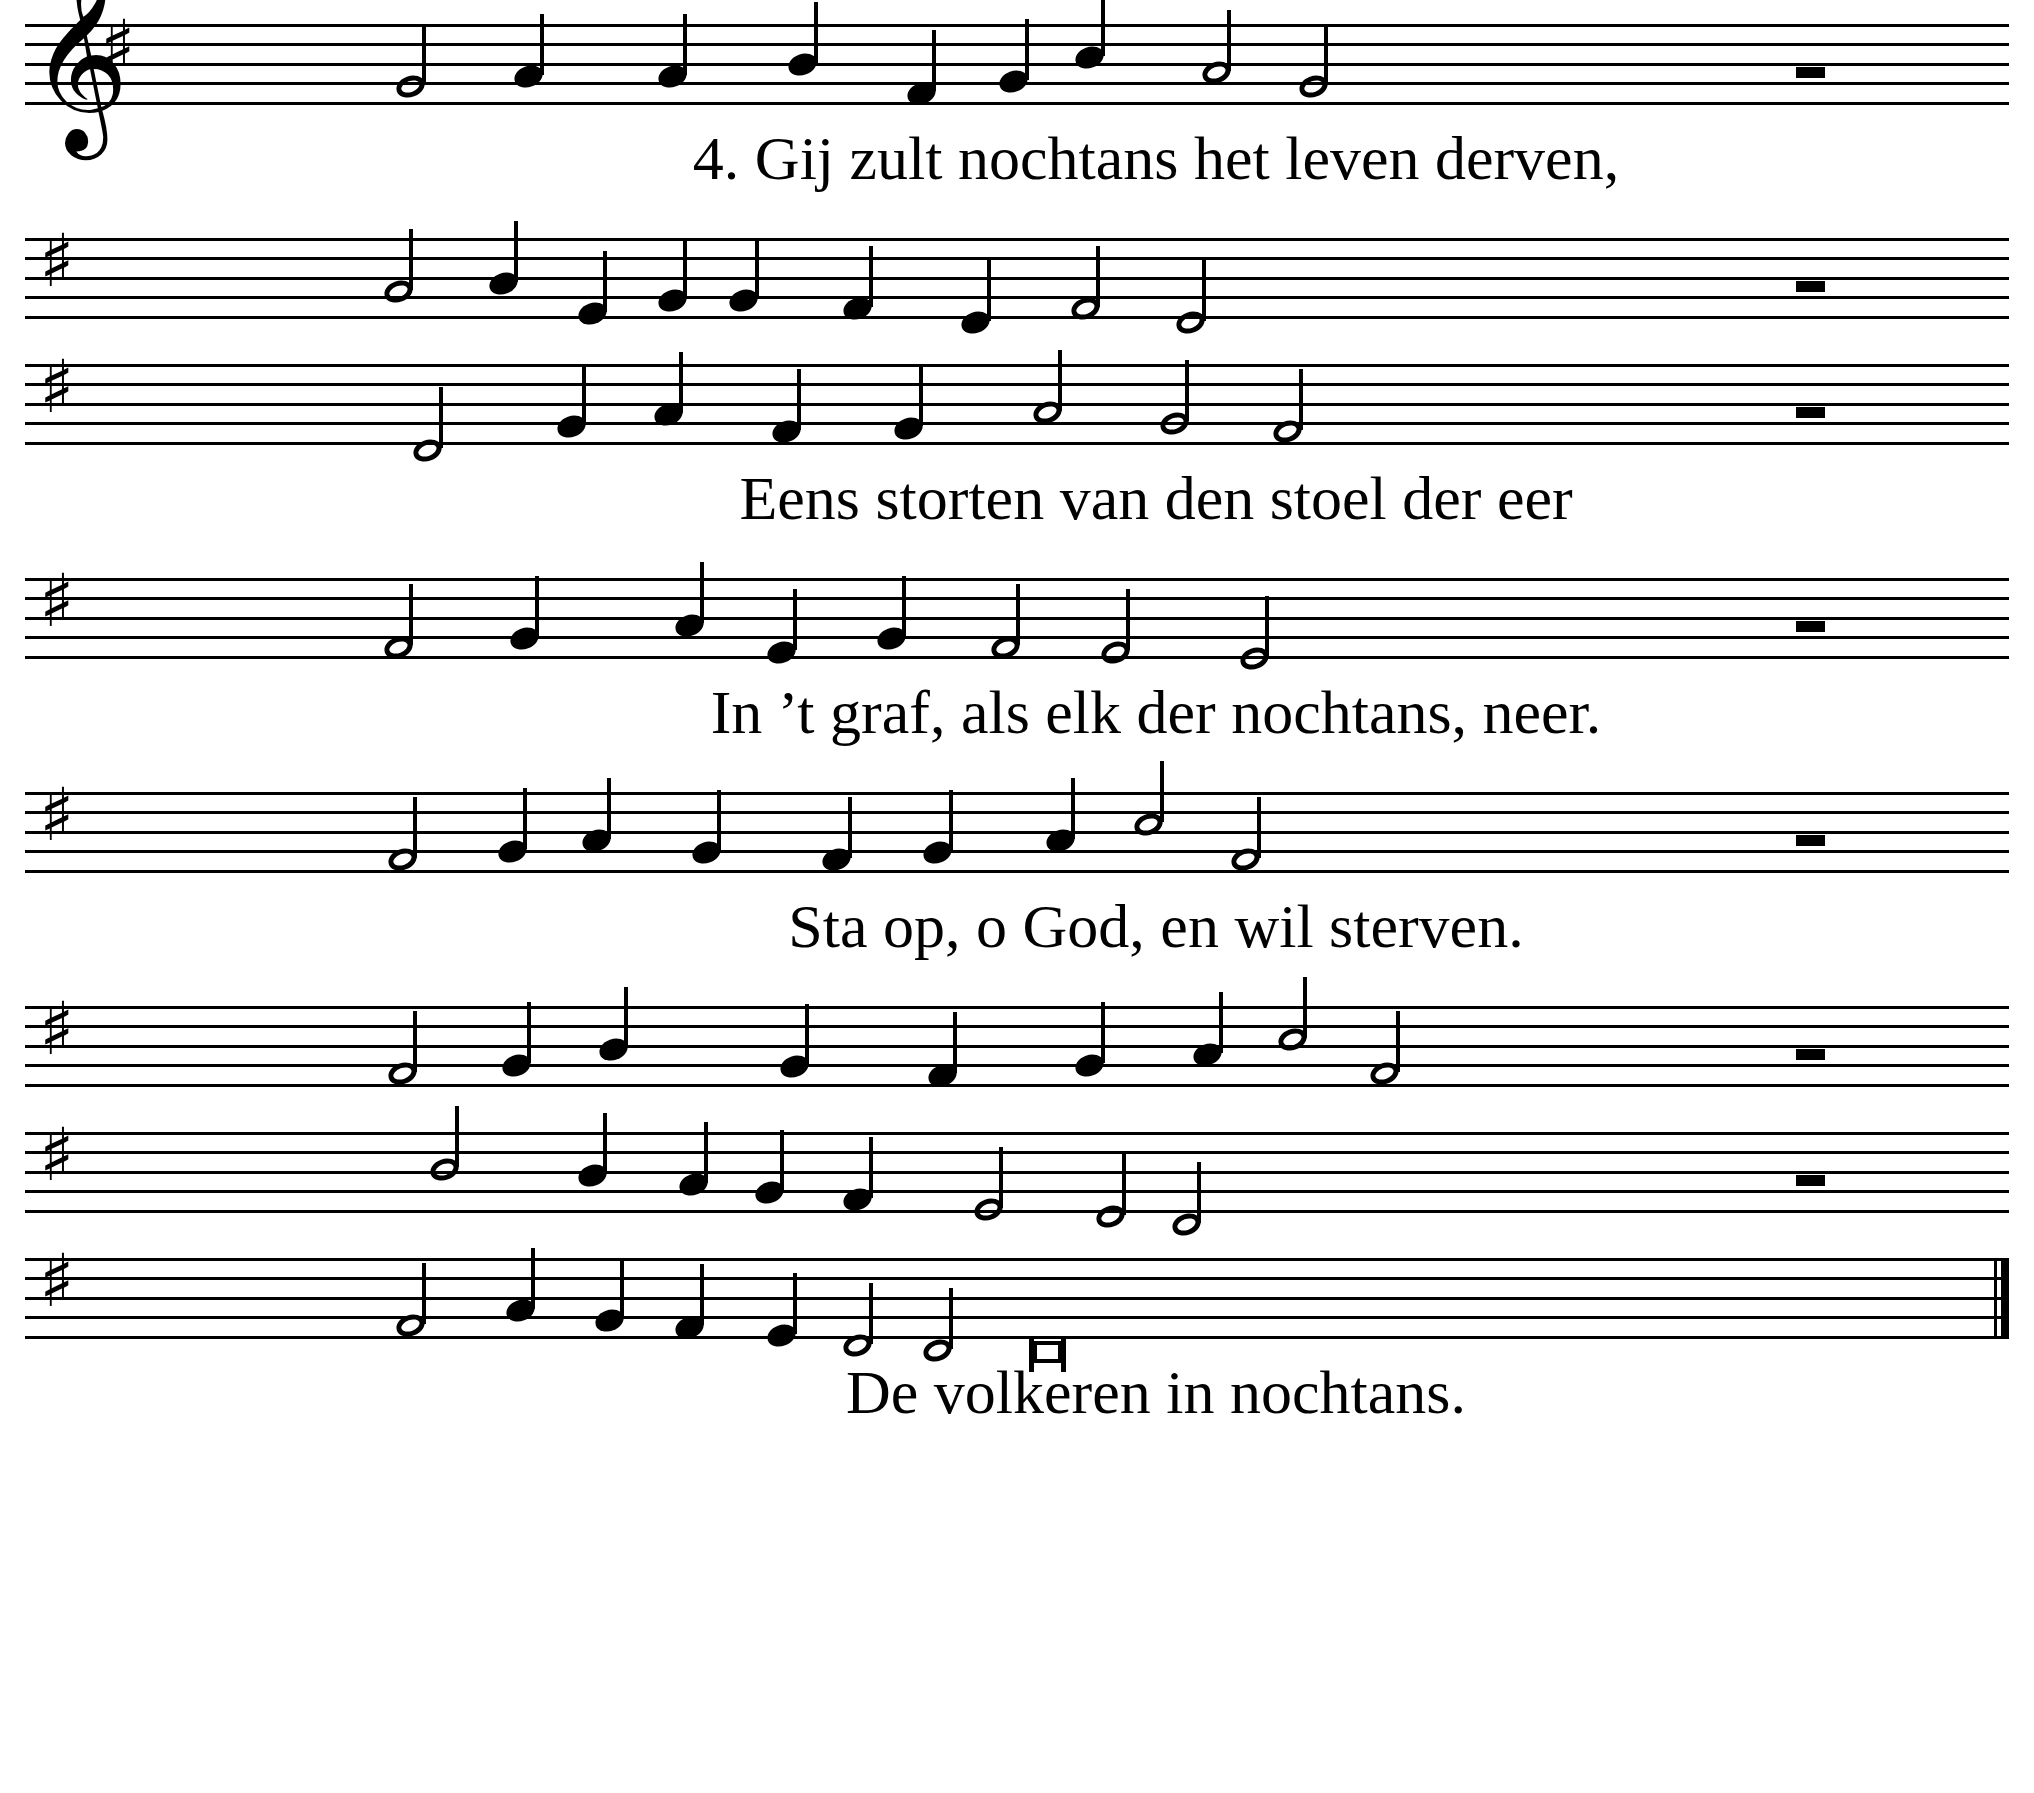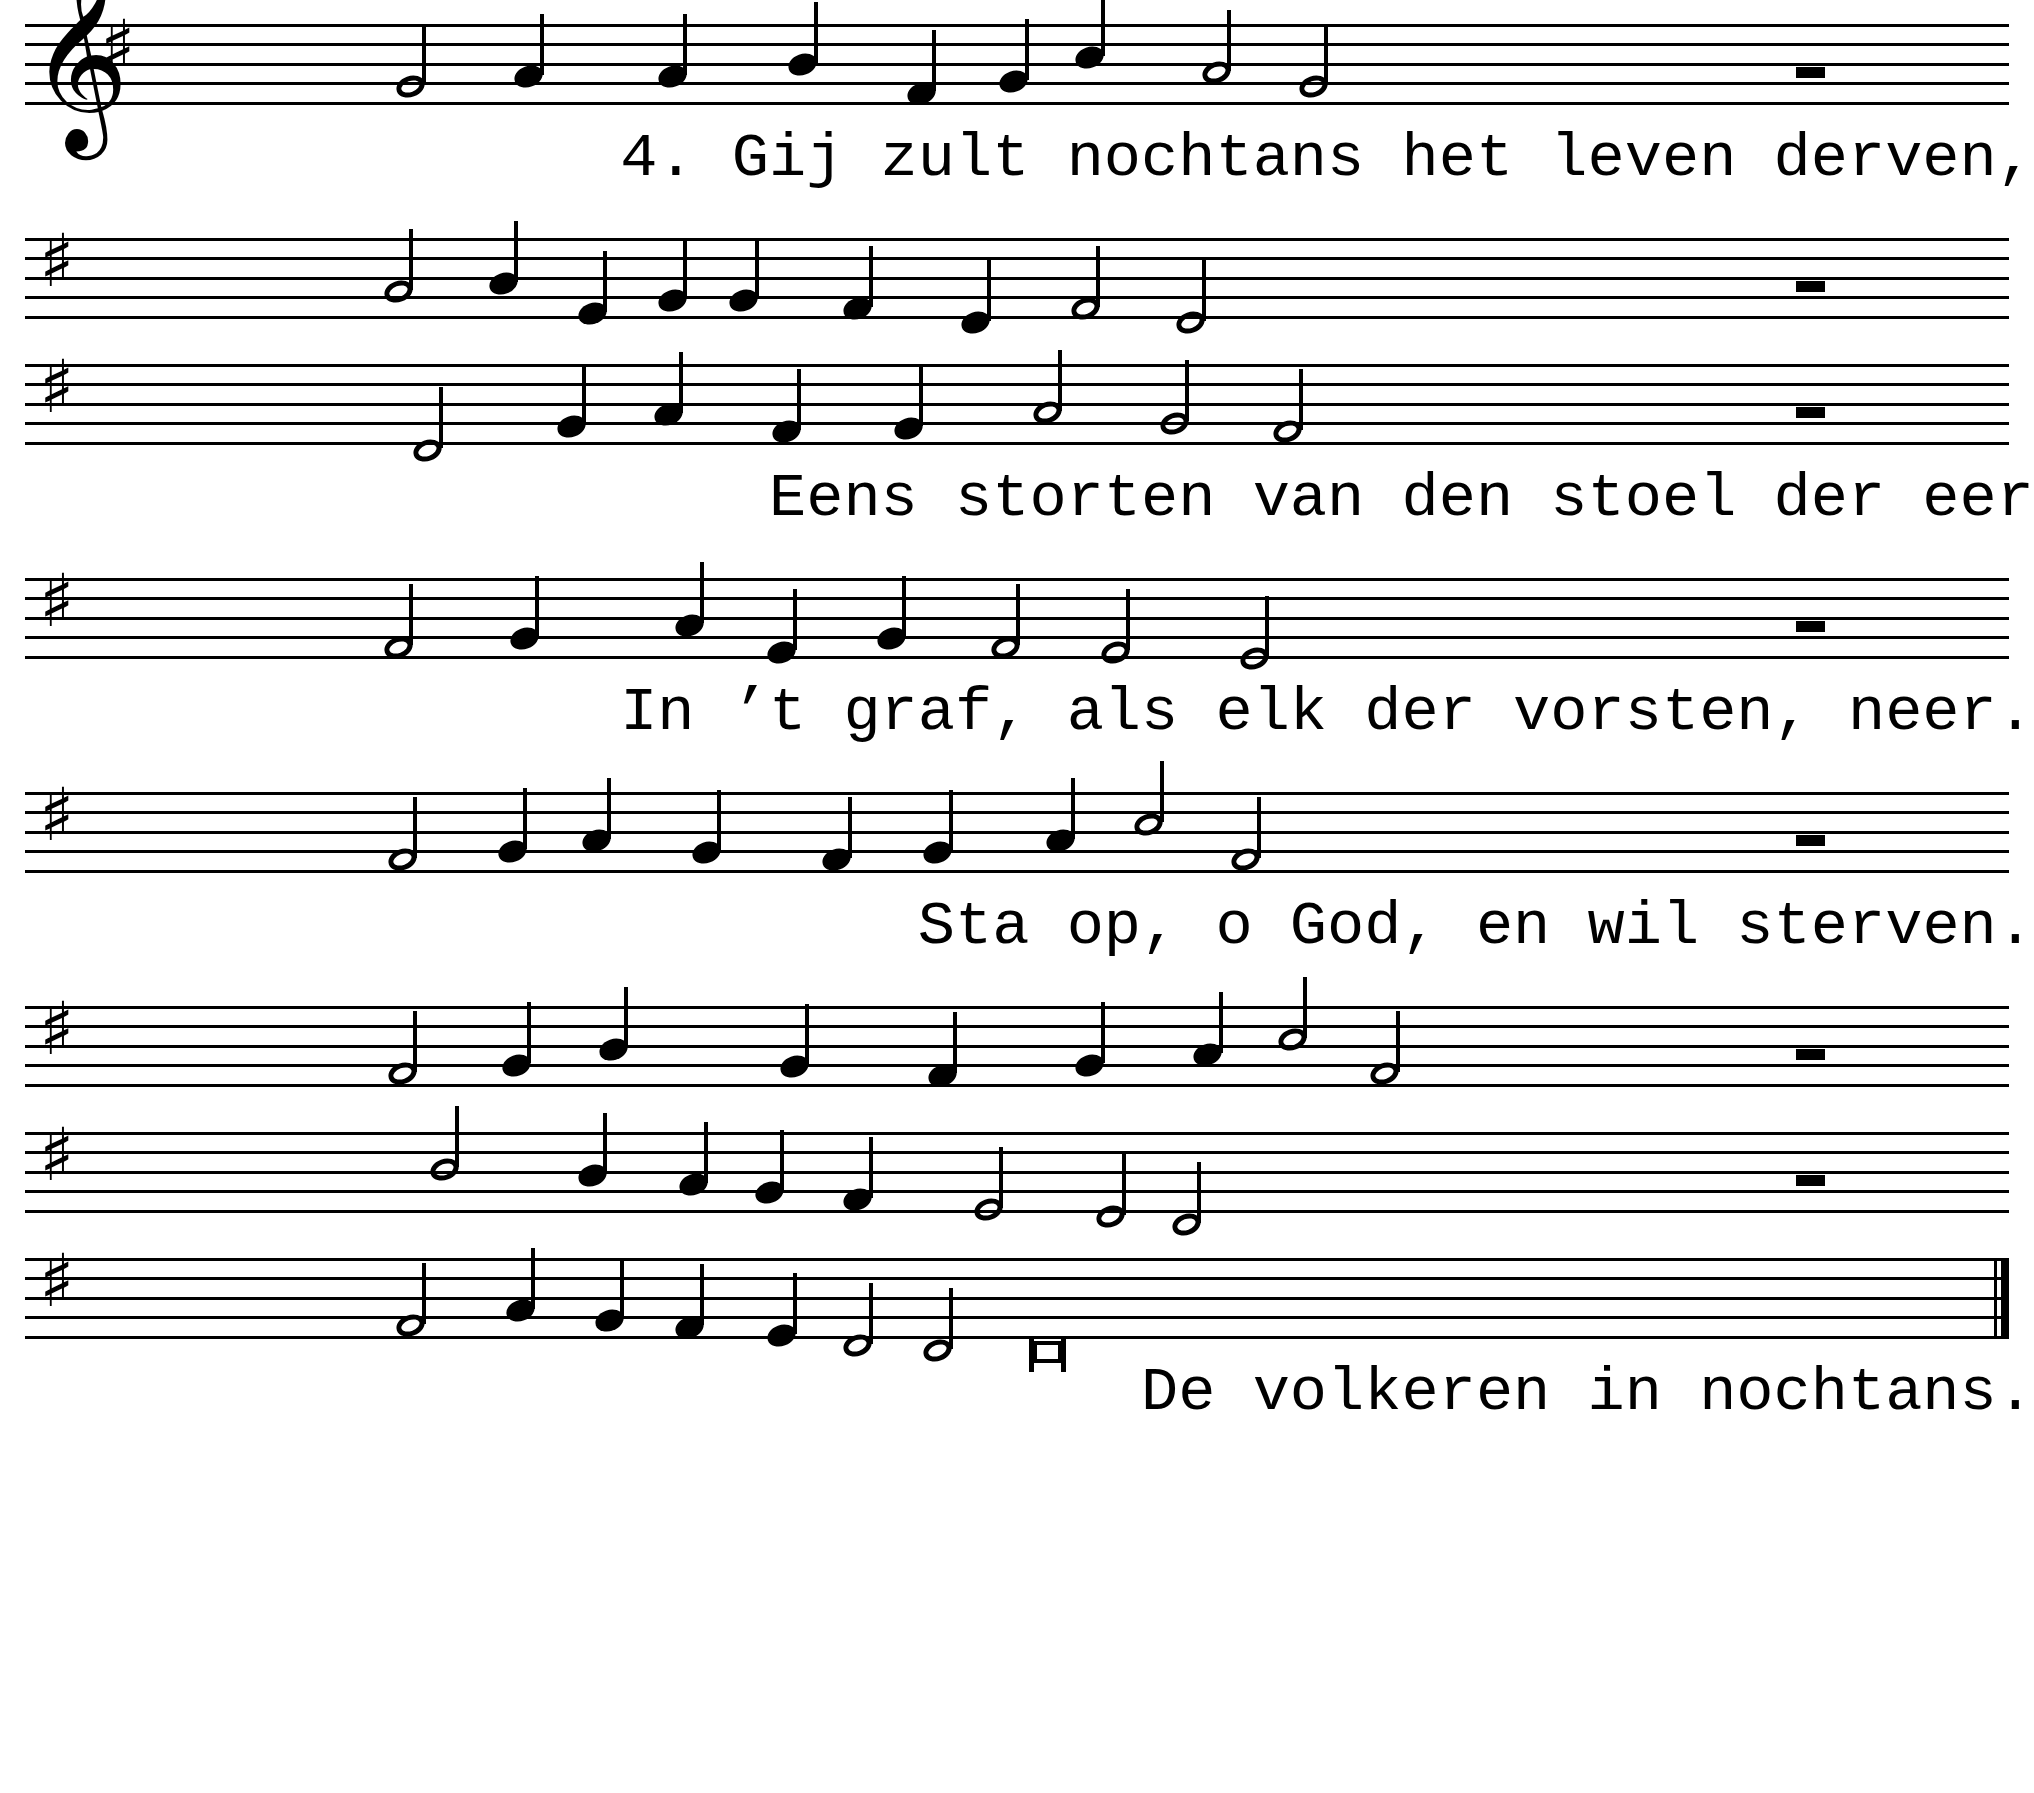--- a/index.html
+++ b/index.html
@@ -116,25 +116,25 @@
     width: 4.2px;
     height: 35px;
     background: #000;
   }
   .brevis:before { left: -7.6px; }
   .brevis:after { right: -7.6px; }
 
   .lyric {
     position: relative;
     width: 2034px;
-    text-align: right;
+    text-align: center;
     font-size: 62px;
     line-height: 1.05;
     color: #000;
-    font-family: Liberation Mono, monospace;
+    font-family: Liberation Serif, serif;
     padding-left: 278px;
     box-sizing: border-box;
     height: 88px;
   }
   .lyric.first { padding-left: 278px; }
 </style>
 </head>
 <body>
 
 <div id="sheet">
@@ -253,21 +253,21 @@
         <div class="note filled" style="left: 877px; top: 74px;"></div>
         <div class="stem" style="left: 902px; top: 22px; height: 61px;"></div>
         <div class="note open" style="left: 991px; top: 83px;"></div>
         <div class="stem" style="left: 1016px; top: 30px; height: 61px;"></div>
         <div class="note open" style="left: 1101px; top: 88px;"></div>
         <div class="stem" style="left: 1126px; top: 35px; height: 61px;"></div>
         <div class="note open" style="left: 1240px; top: 94px;"></div>
         <div class="stem" style="left: 1265px; top: 42px; height: 61px;"></div>
         <div class="rest" style="left: 1796px; top: 67px;"></div>
       </div>
-      <div class="lyric">In ’t graf, als elk der vorsten, neer.</div>
+      <div class="lyric">In ’t graf, als elk der nochtans, neer.</div>
     </div>
     <div class="system" id="system-5">
       <div class="staff">
         <div class="staff-lines">
           <div class="ln"></div>
           <div class="ln"></div>
           <div class="ln"></div>
           <div class="ln"></div>
           <div class="ln"></div>
         </div>

